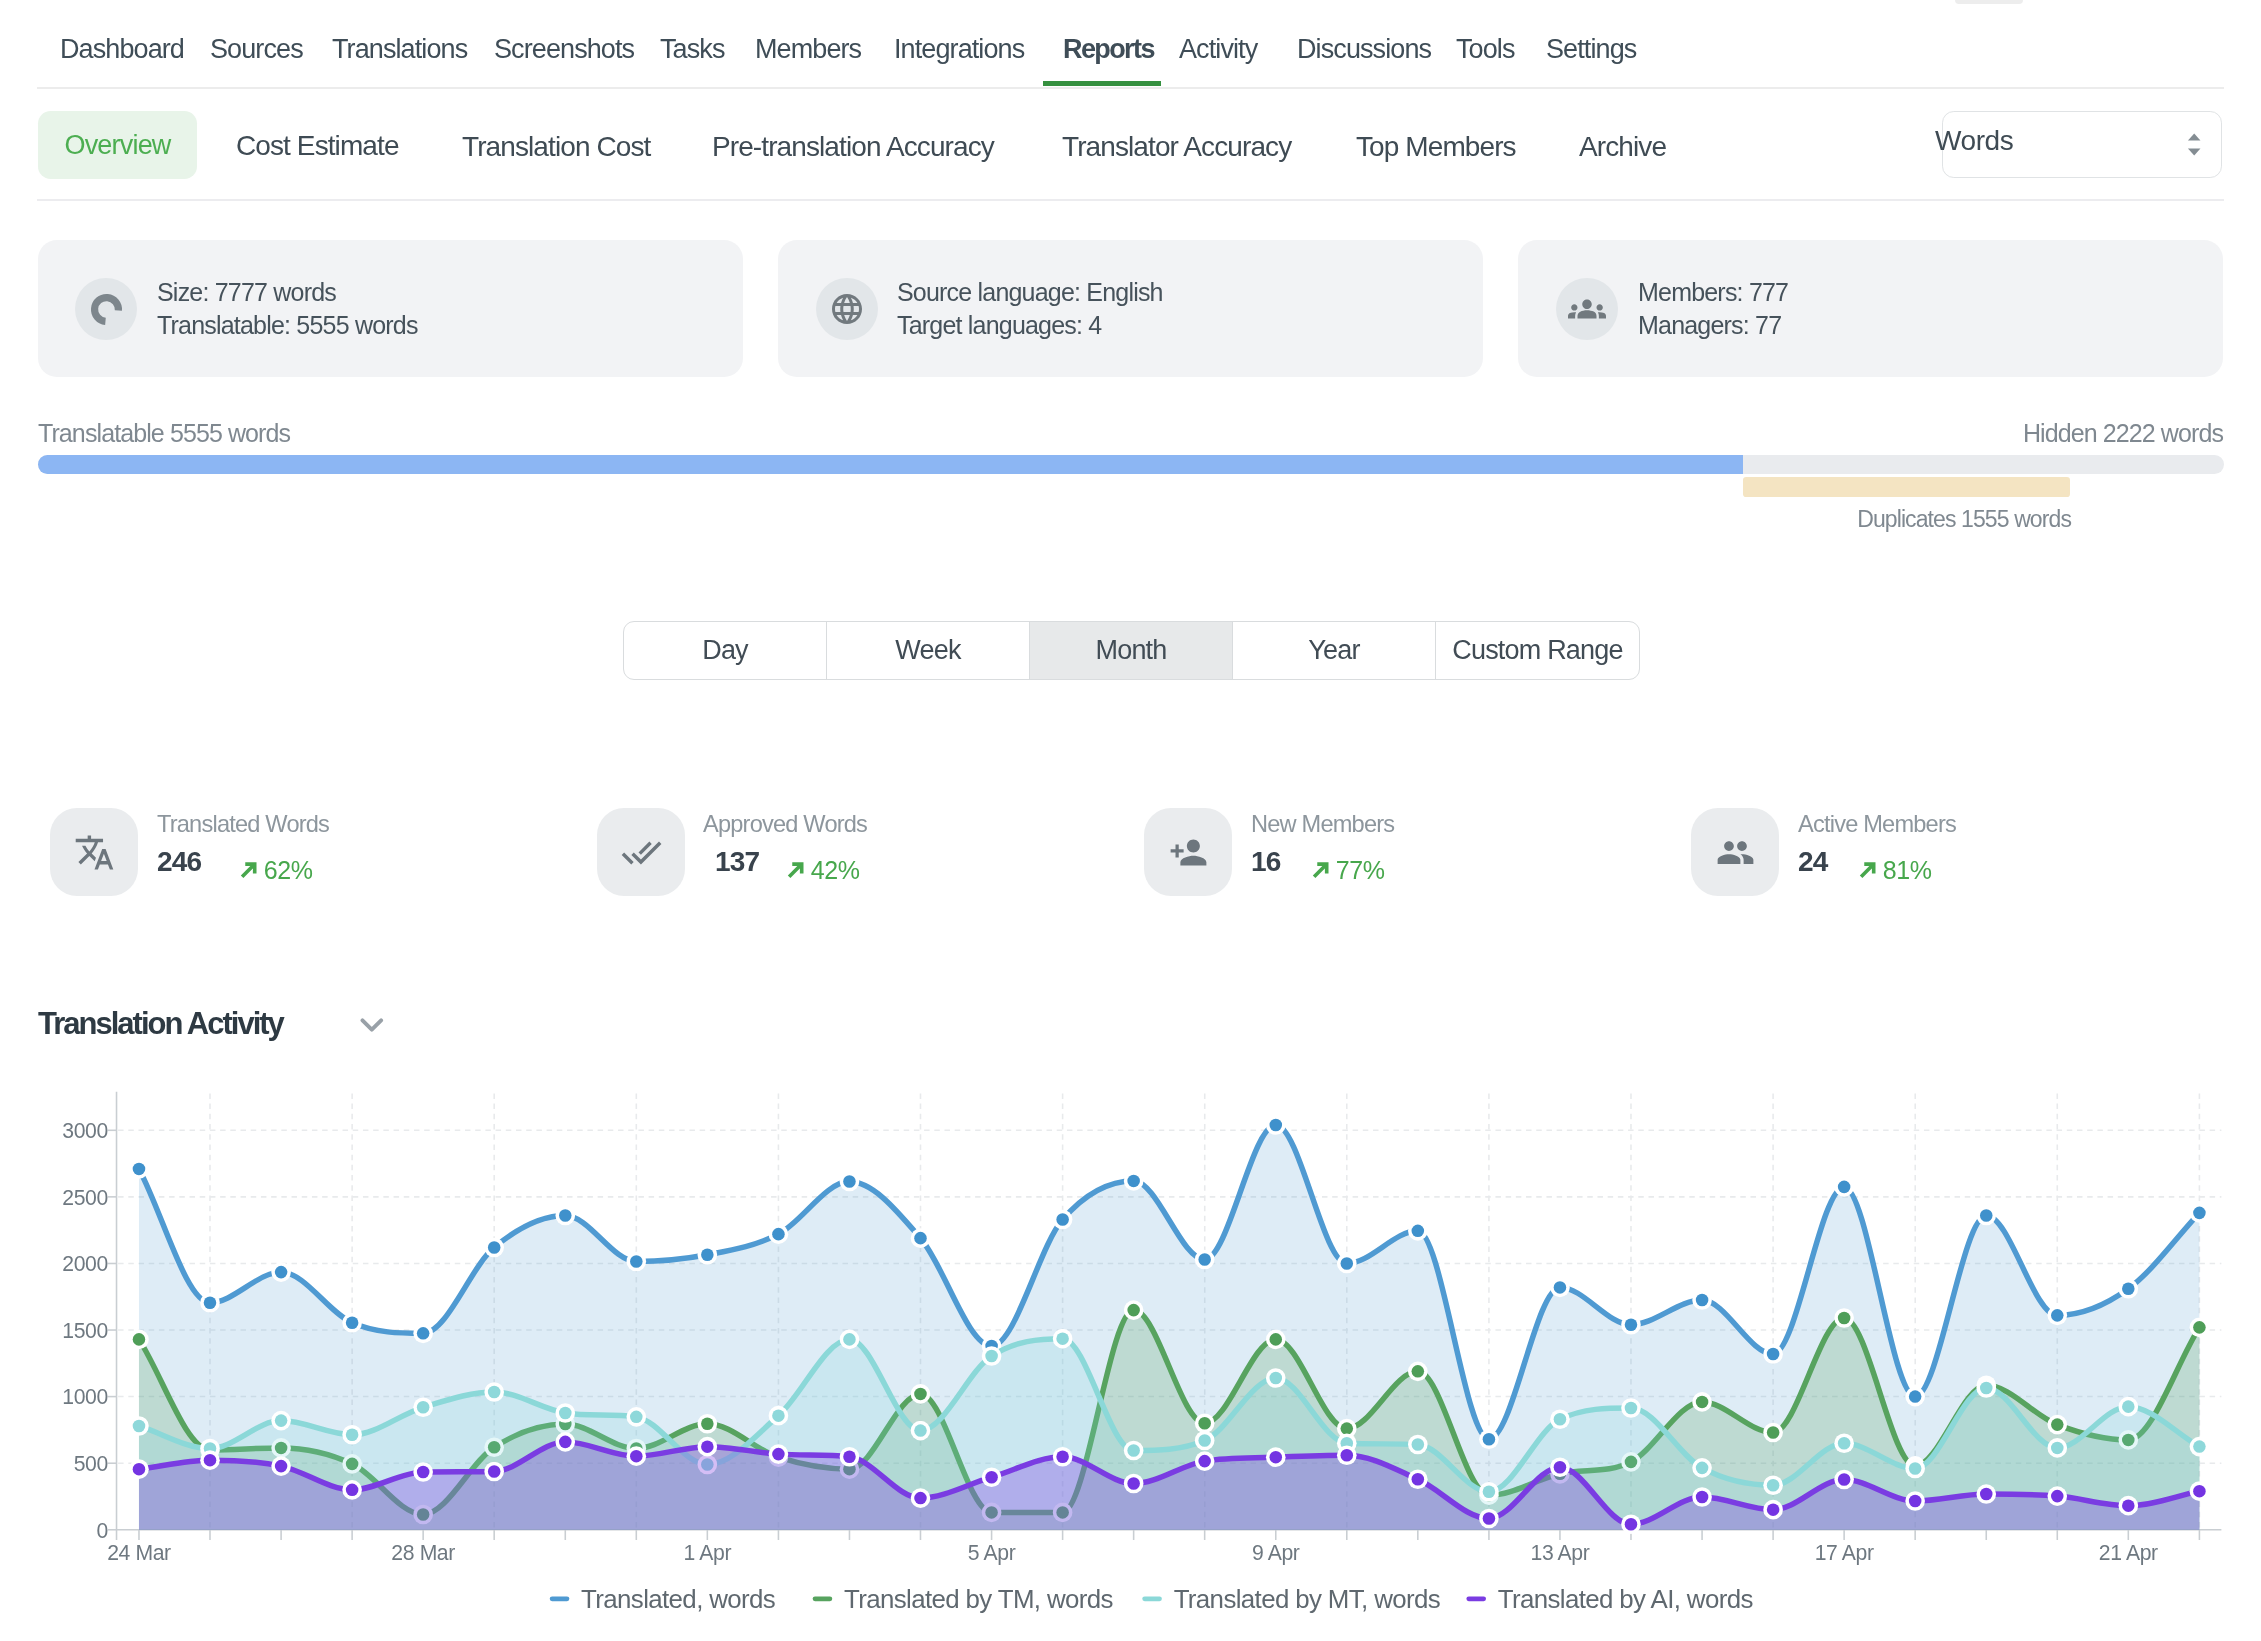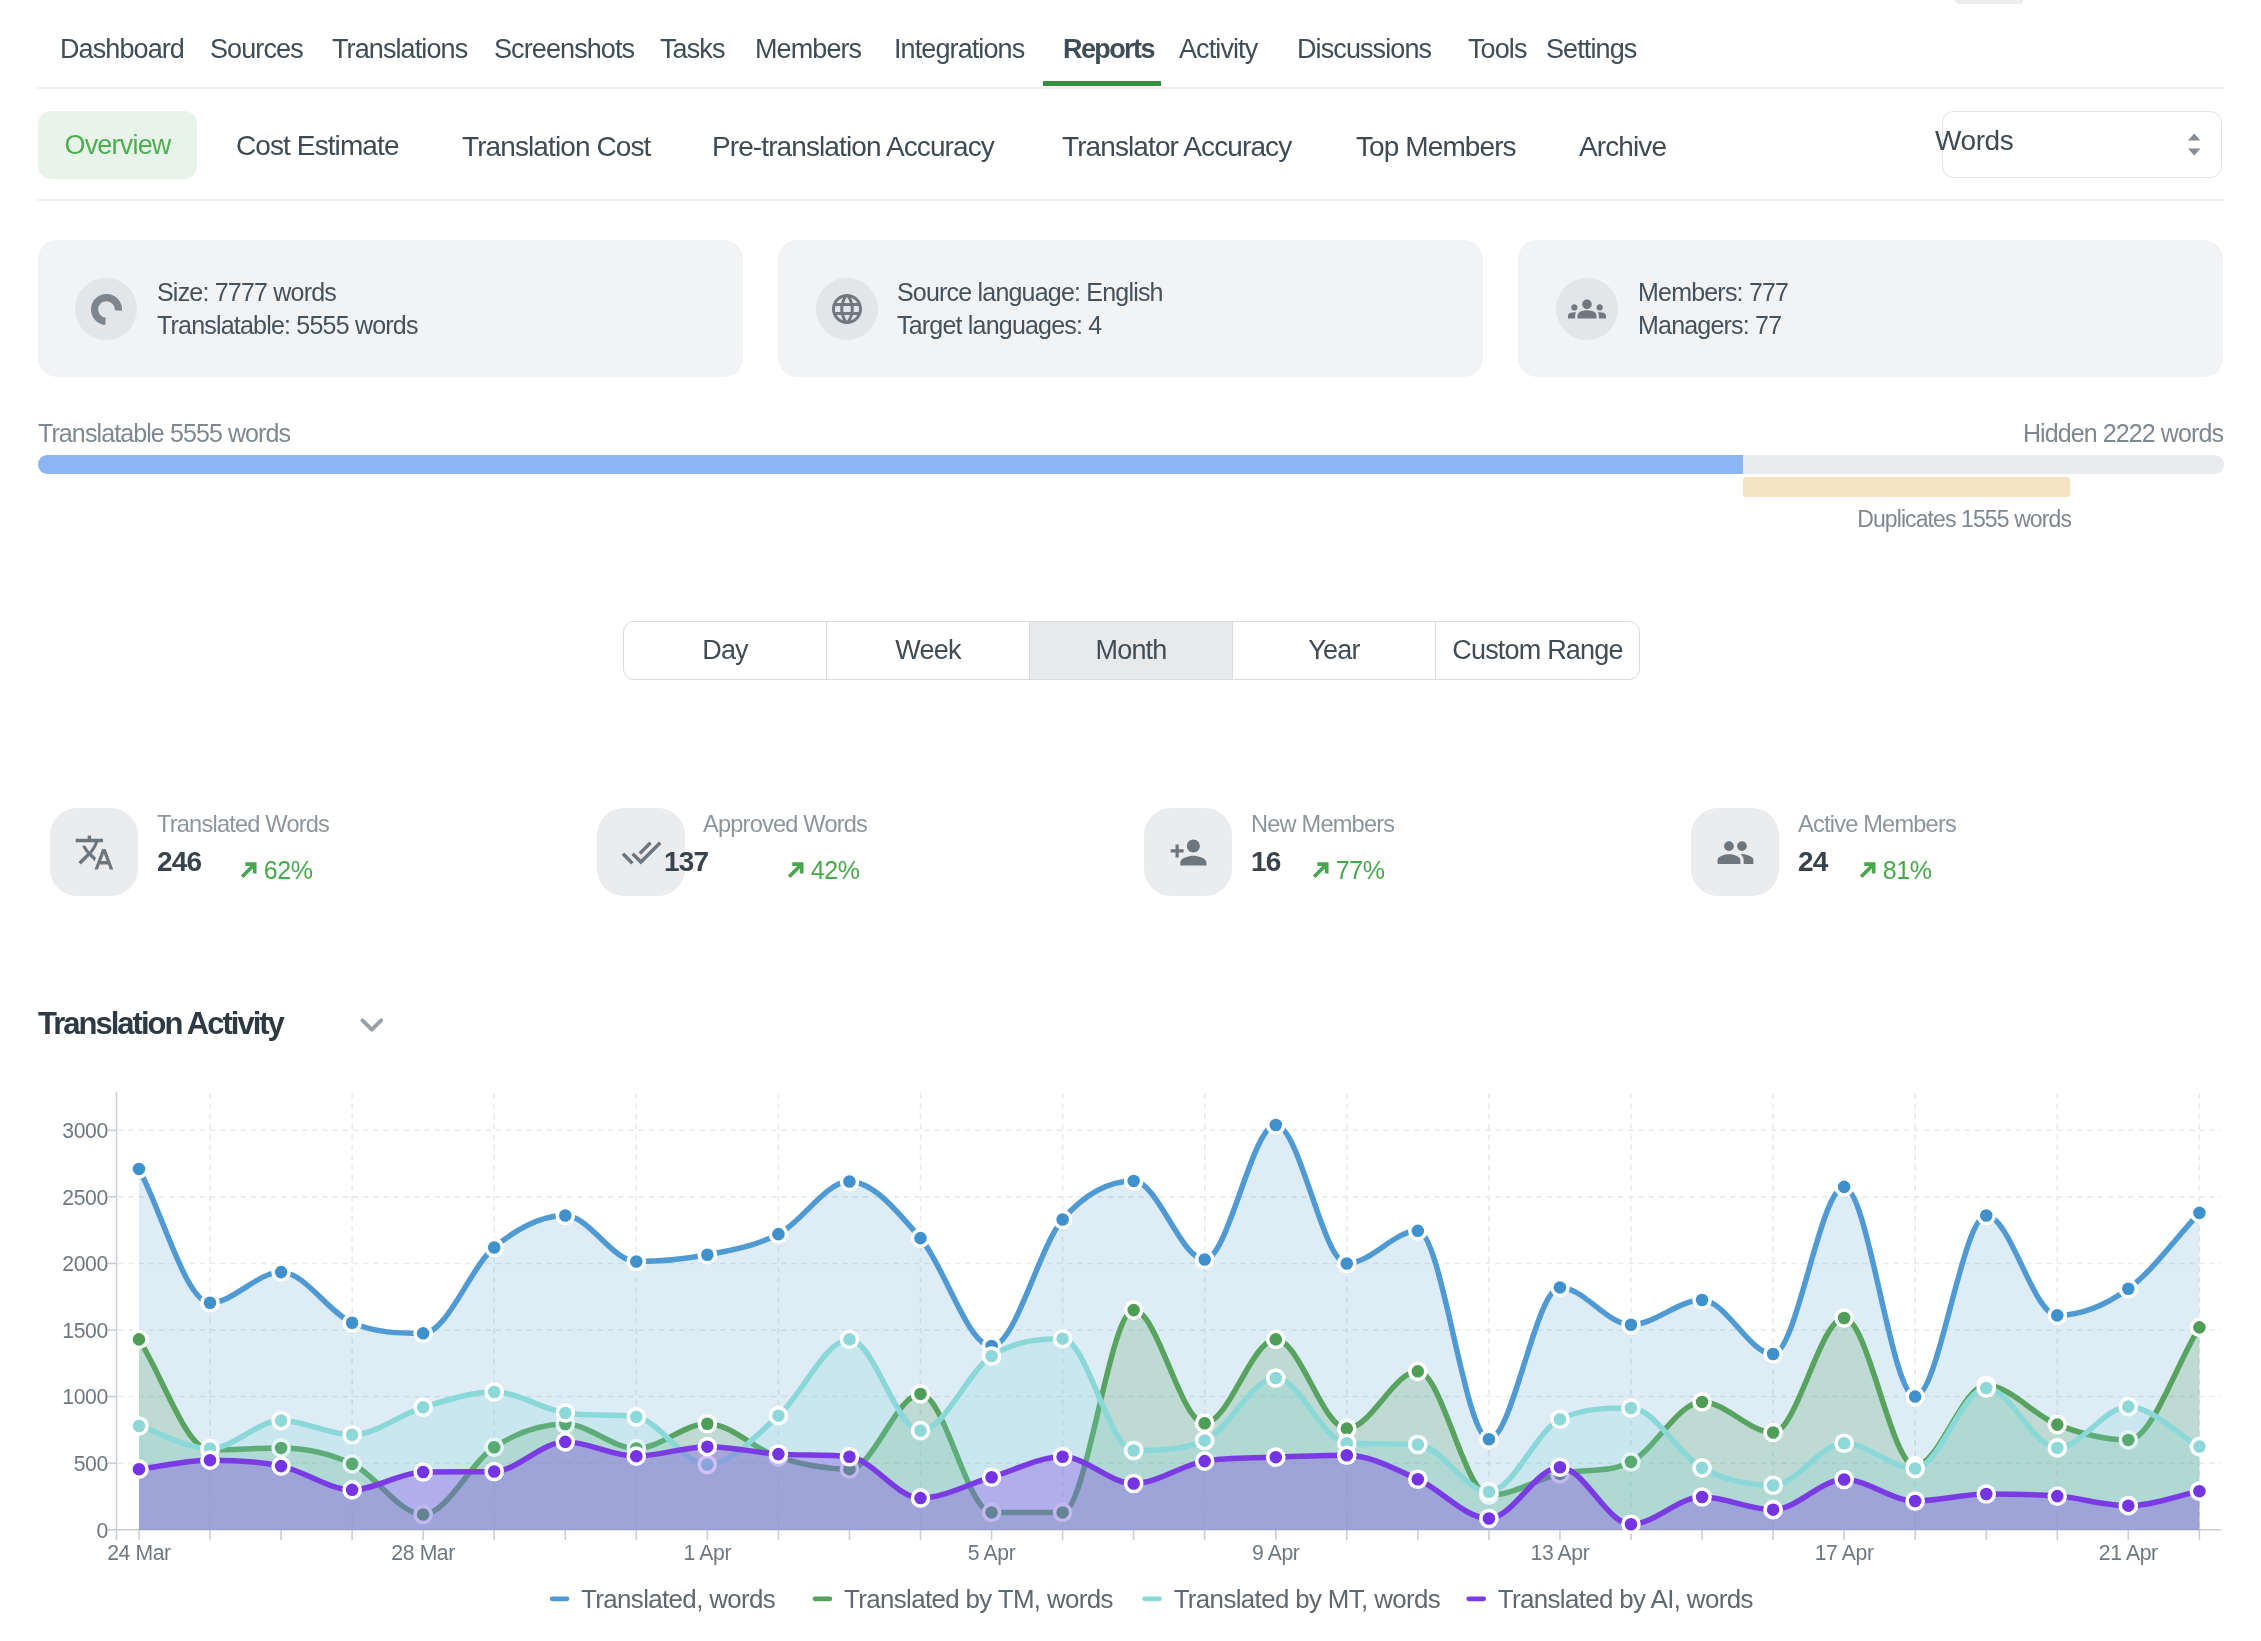--- a/index.html
+++ b/index.html
@@ -22,21 +22,21 @@
 <div class="abs nav" style="left:60px;top:34px;">Dashboard</div>
 <div class="abs nav" style="left:210px;top:34px;">Sources</div>
 <div class="abs nav" style="left:332px;top:34px;">Translations</div>
 <div class="abs nav" style="left:494px;top:34px;">Screenshots</div>
 <div class="abs nav" style="left:660px;top:34px;">Tasks</div>
 <div class="abs nav" style="left:755px;top:34px;">Members</div>
 <div class="abs nav" style="left:894px;top:34px;">Integrations</div>
 <div class="abs nav" style="left:1063px;top:34px;font-weight:bold;letter-spacing:-1.6px;">Reports</div>
 <div class="abs nav" style="left:1179px;top:34px;">Activity</div>
 <div class="abs nav" style="left:1297px;top:34px;">Discussions</div>
-<div class="abs nav" style="left:1456px;top:34px;margin-left:12px;">Tools</div>
+<div class="abs nav" style="left:1456px;top:34px;">Tools</div>
 <div class="abs nav" style="left:1546px;top:34px;">Settings</div>
 <div class="abs" style="left:1043px;top:81px;width:118px;height:4.7px;background:#35903f;"></div>
 <div class="abs" style="left:37px;top:87px;width:2187px;height:1.6px;background:#ececec;"></div>
 <div class="abs" style="left:1955px;top:0;width:68px;height:3.9px;background:#ededed;border-radius:0 0 3.9px 3.9px;"></div>
 
 <div class="abs" style="left:38px;top:111px;width:159px;height:68px;background:#e8f4e9;border-radius:12.6px;display:flex;align-items:center;justify-content:center;">
     <span style="font-size:27px;color:#4cae51;letter-spacing:-0.8px;">Overview</span>
   </div>
 <div class="abs sub" style="left:236px;top:130px;">Cost Estimate</div>
 <div class="abs sub" style="left:462px;top:131px;">Translation Cost</div>
@@ -101,21 +101,21 @@
 <div class="abs snum" style="left:157px;top:846px;">246</div>
 <div class="abs pct" style="left:237px;top:856px;"><svg width="23.6" height="23.6" viewBox="0 0 30 30" style="vertical-align:-3.1px;">
       <path d="M6.5 22.5 L22 7 M10.5 6.5 H22.5 V18.5" fill="none" stroke="#47a74c" stroke-width="4.6"></path>
     </svg><span style="margin-left:3.1px;">62%</span></div>
 <div class="abs statbox" style="left:597px;top:808px;">
     <svg width="41" height="41" viewBox="0 0 24 24" fill="#6d767d">
       <path d="M18 7l-1.41-1.41-6.34 6.34 1.41 1.41L18 7zm4.24-1.41L11.66 16.17 7.48 12l-1.41 1.41L11.66 19l12-12-1.42-1.41zM.41 13.41L6 19l1.41-1.41L1.83 12 .41 13.41z"></path>
     </svg>
   </div>
 <div class="abs slabel" style="left:703px;top:811px;">Approved Words</div>
-<div class="abs snum" style="left:664px;top:846px;text-align:right;">137</div>
+<div class="abs snum" style="left:715px;top:846px;text-align:right;">137</div>
 <div class="abs pct" style="left:784px;top:856px;"><svg width="23.6" height="23.6" viewBox="0 0 30 30" style="vertical-align:-3.1px;">
       <path d="M6.5 22.5 L22 7 M10.5 6.5 H22.5 V18.5" fill="none" stroke="#47a74c" stroke-width="4.6"></path>
     </svg><span style="margin-left:3.1px;margin-top:44px;">42%</span></div>
 <div class="abs statbox" style="left:1144px;top:808px;">
     <svg width="39" height="39" viewBox="0 0 24 24" fill="#6d767d">
       <path d="M15 12c2.21 0 4-1.79 4-4s-1.79-4-4-4-4 1.79-4 4 1.79 4 4 4zm-9-2V7H4v3H1v2h3v3h2v-3h3v-2H6zm9 4c-2.67 0-8 1.34-8 4v2h16v-2c0-2.66-5.33-4-8-4z"></path>
     </svg>
   </div>
 <div class="abs slabel" style="left:1251px;top:811px;">New Members</div>
 <div class="abs snum" style="left:1251px;top:846px;">16</div>

